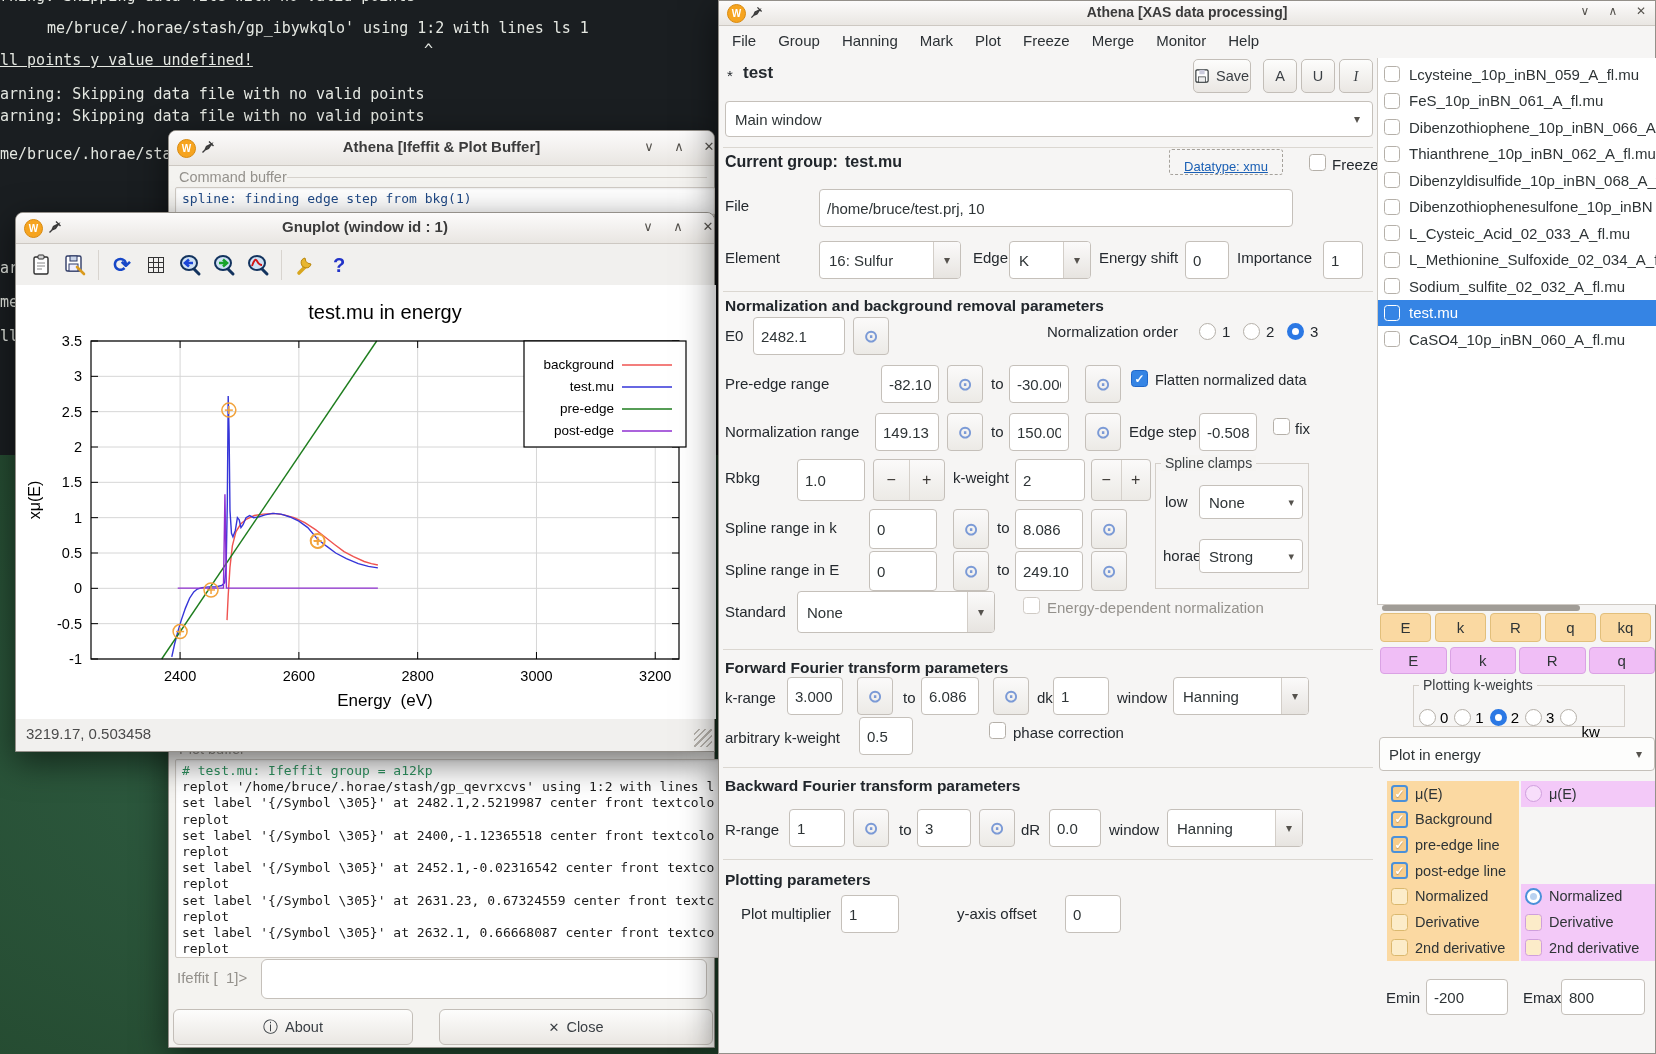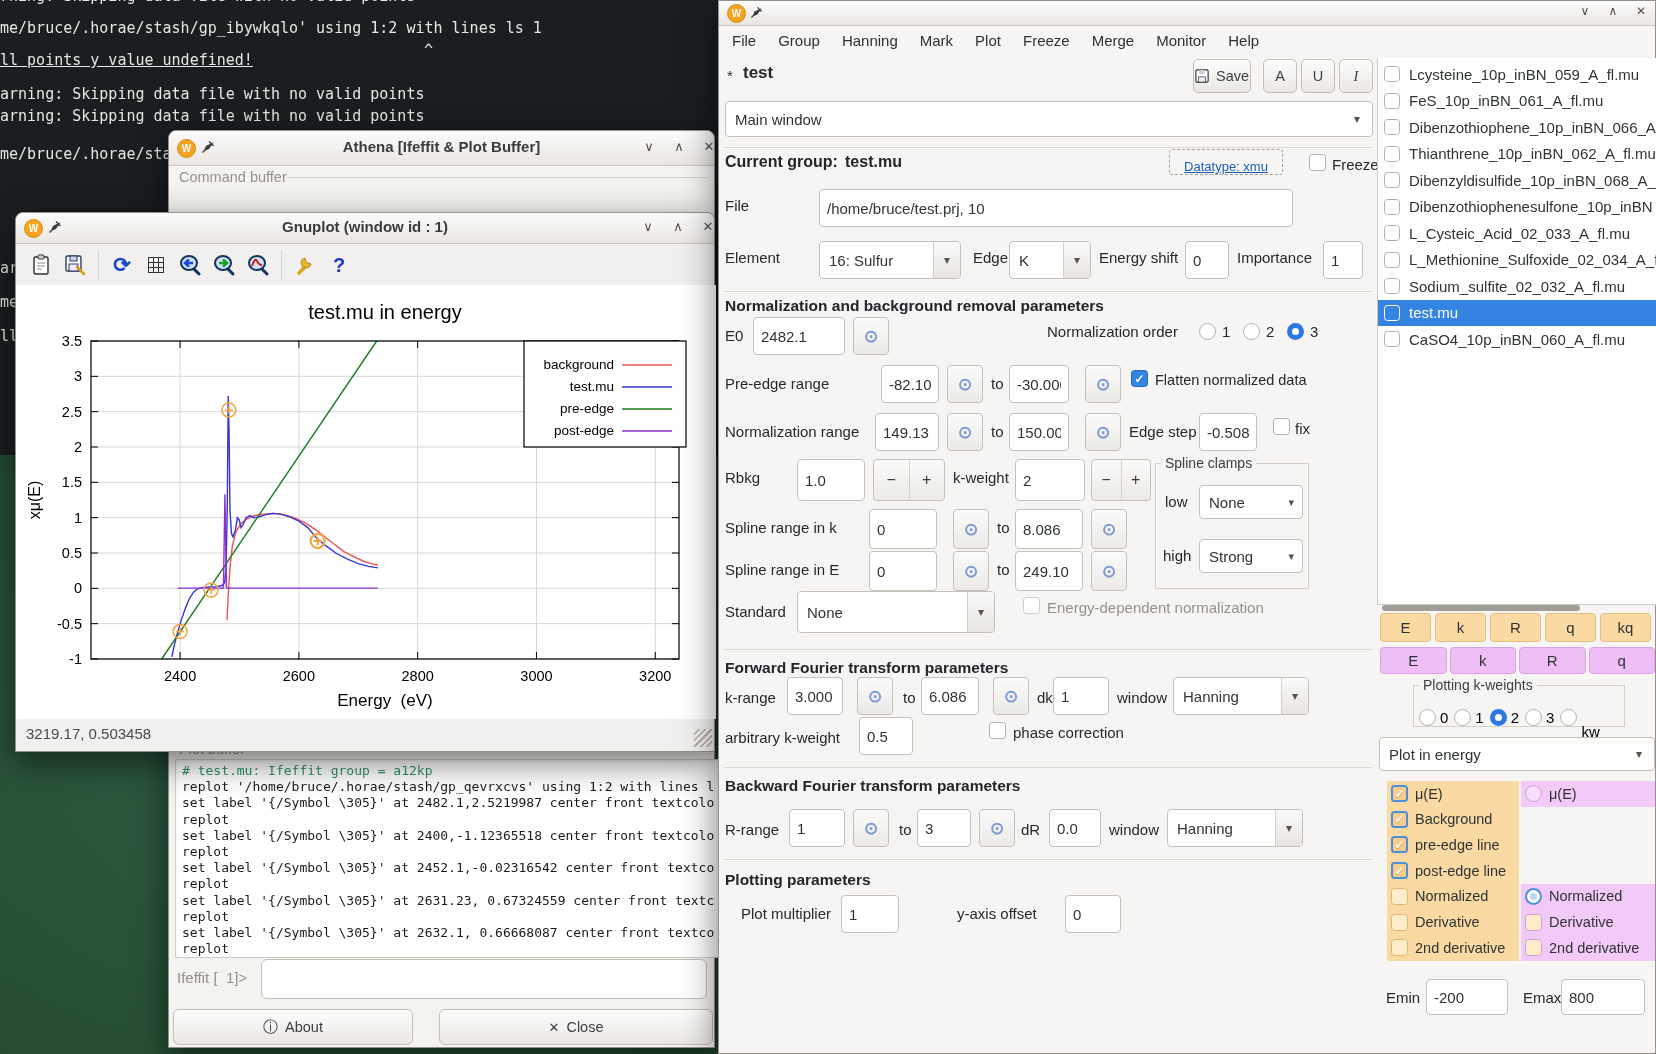--- a/index.html
+++ b/index.html
@@ -88,21 +88,21 @@
   .menu{position:absolute;display:flex;align-items:center;gap:4px}
   .menu span{padding:5px 9px;font-size:15px;color:#2c3135}
 </style>
 </head>
 <body>
 
 <div id="screen">
 
   <div id="terminal">
       <span style="left: 0px; top: -12px;">rning: Skipping data file with no valid points</span>
-      <span style="left: 0px; top: 20px;">me/bruce/.horae/stash/gp_ibywkqlo' using 1:2 with lines ls 1</span>
+      <span style="left: 0px; top: 20px; padding-left: 47px;">me/bruce/.horae/stash/gp_ibywkqlo' using 1:2 with lines ls 1</span>
       <span style="left: 424px; top: 42px;">^</span>
       <span style="left: 0px; top: 52px; text-decoration: underline;">ll points y value undefined!</span>
       <span style="left: 0px; top: 86px;">arning: Skipping data file with no valid points</span>
       <span style="left: 0px; top: 108px;">arning: Skipping data file with no valid points</span>
       <span style="left: 0px; top: 146px;">me/bruce/.horae/stash</span>
       <span style="left: 0px; top: 260px;">ar</span>
       <span style="left: 0px; top: 294px;">me</span>
       <span style="left: 0px; top: 328px;">ll</span>
     </div>
 
@@ -114,20 +114,23 @@
             <path d="M8 1.5 L12.5 6 M10.5 4 L5.5 6.5 L4 10 L7.5 8.5 Z M4 10 L1.5 12.5" stroke="#3a3a3a" stroke-width="1.4" fill="#4a4a4a"></path>
           </svg>
       </span>
       <span class="ttl" style="top:7px;font-size:15px">Athena [Ifeffit &amp; Plot Buffer]</span>
       <span class="wbtn" style="left:470px;top:8px;font-size:13px">∨</span>
       <span class="wbtn" style="left:500px;top:8px;font-size:13px">∧</span>
       <span class="wbtn" style="left:530px;top:8px;font-size:13px">✕</span>
     </div>
     <span class="lbl gray" style="left:10px;top:38px;font-size:14.5px">Command buffer</span>
     <div class="sep" style="left:118px;top:46px;width:420px;background:#d6d2cc"></div>
+    <div class="gbox" style="left:6px;top:56px;width:538px;height:26px">
+      <div class="bufline" style="color:#204a87;padding:3px 0 0 6px">spline: finding edge step from bkg(1)</div>
+    </div>
 
     <span class="lbl gray" style="left:10px;top:610px;font-size:14.5px">Plot buffer</span>
     <div class="sep" style="left:96px;top:618px;width:442px;background:#d6d2cc"></div>
     <div class="gbox" id="pb-lines" style="left:6px;top:628px;width:538px;height:194px;padding:3px 0 0 6px">
         <div class="bufline g"># test.mu: Ifeffit group = a12kp</div>
         <div class="bufline">replot '/home/bruce/.horae/stash/gp_qevrxcvs' using 1:2 with lines l</div>
         <div class="bufline">set label '{/Symbol \305}' at 2482.1,2.5219987 center front textcolo</div>
         <div class="bufline">replot</div>
         <div class="bufline">set label '{/Symbol \305}' at 2400,-1.12365518 center front textcolo</div>
         <div class="bufline">replot</div>
@@ -328,20 +331,21 @@
   </div>
 
   <div class="win" id="athena-win" style="left:718px;top:0;width:938px;height:1054px;border-radius:0;background:#f6f5f4">
     <div class="tbar" style="height:24px;border-radius:0">
       <span class="wlogo" style="left:8px;top:3px">W</span>
       <span class="abs" style="left:31px;top:4px">
         <svg width="13" height="13" viewBox="0 0 14 14">
             <path d="M8 1.5 L12.5 6 M10.5 4 L5.5 6.5 L4 10 L7.5 8.5 Z M4 10 L1.5 12.5" stroke="#3a3a3a" stroke-width="1.4" fill="#4a4a4a"></path>
           </svg>
       </span>
+      <span class="ttl" style="top:3px;font-size:14px">Athena [XAS data processing]</span>
       <span class="wbtn" style="left:856px;top:3px;font-size:12px">∨</span>
       <span class="wbtn" style="left:884px;top:3px;font-size:12px">∧</span>
       <span class="wbtn" style="left:912px;top:3px;font-size:12px">✕</span>
     </div>
     <div class="menu" id="athena-menu" style="left:4px;top:26px">
         <span>File</span>
         <span>Group</span>
         <span>Hanning</span>
         <span>Mark</span>
         <span>Plot</span>
@@ -452,21 +456,21 @@
       <span>+</span>
     </div>
 
     <div class="frame" style="left:436px;top:462px;width:154px;height:126px"></div>
     <span class="frame-lgd" style="left:442px;top:454px">Spline clamps</span>
     <span class="lbl" style="left:446px;top:492px">low</span>
     <div class="combo" style="left:480px;top:484px;width:104px;height:34px">
       <span class="ctext">None</span>
       <span style="margin-left:auto;padding-right:8px;color:#55524d;font-size:11px">▾</span>
     </div>
-    <span class="lbl" style="left:444px;top:546px">high</span>
+    <span class="lbl" style="left:444px;top:546px">horae</span>
     <div class="combo" style="left:480px;top:538px;width:104px;height:34px">
       <span class="ctext">Strong</span>
       <span style="margin-left:auto;padding-right:8px;color:#55524d;font-size:11px">▾</span>
     </div>
 
     <span class="lbl" style="left:6px;top:518px">Spline range in k</span>
     <input class="tf" style="left: 150px; top: 508px; width: 68px; height: 40px;" value="0">
     <span class="pluck" style="left:234px;top:508px;width:36px;height:40px">⊙</span>
     <span class="lbl" style="left:278px;top:518px">to</span>
     <input class="tf" style="left: 296px; top: 508px; width: 68px; height: 40px;" value="8.086">

